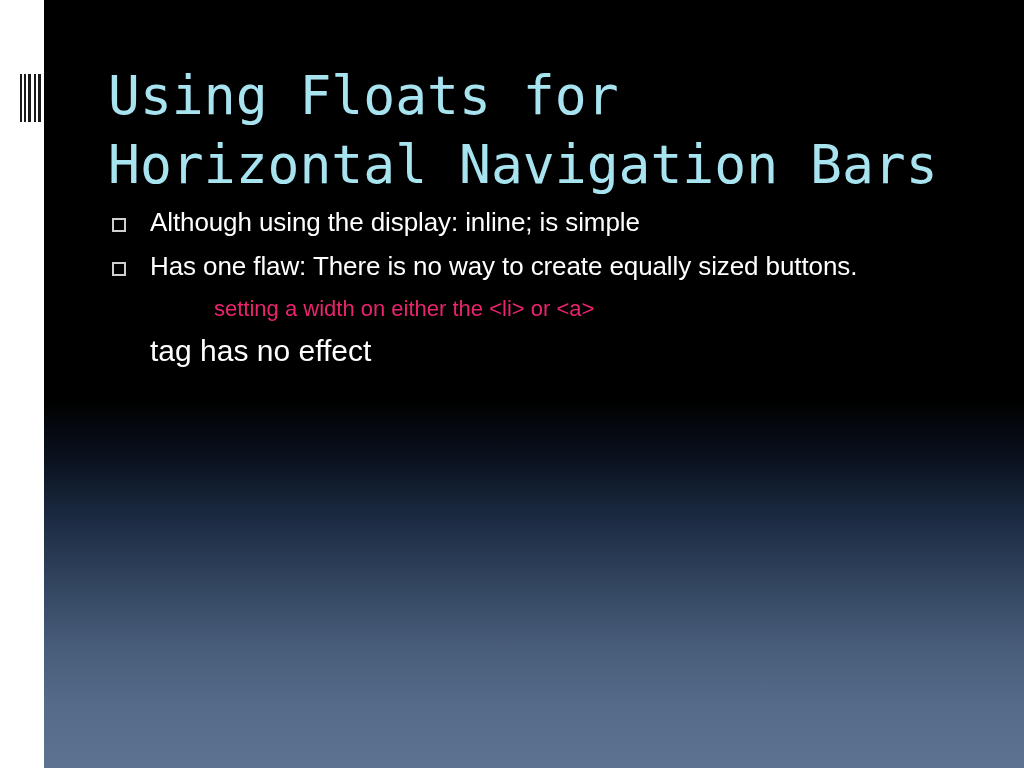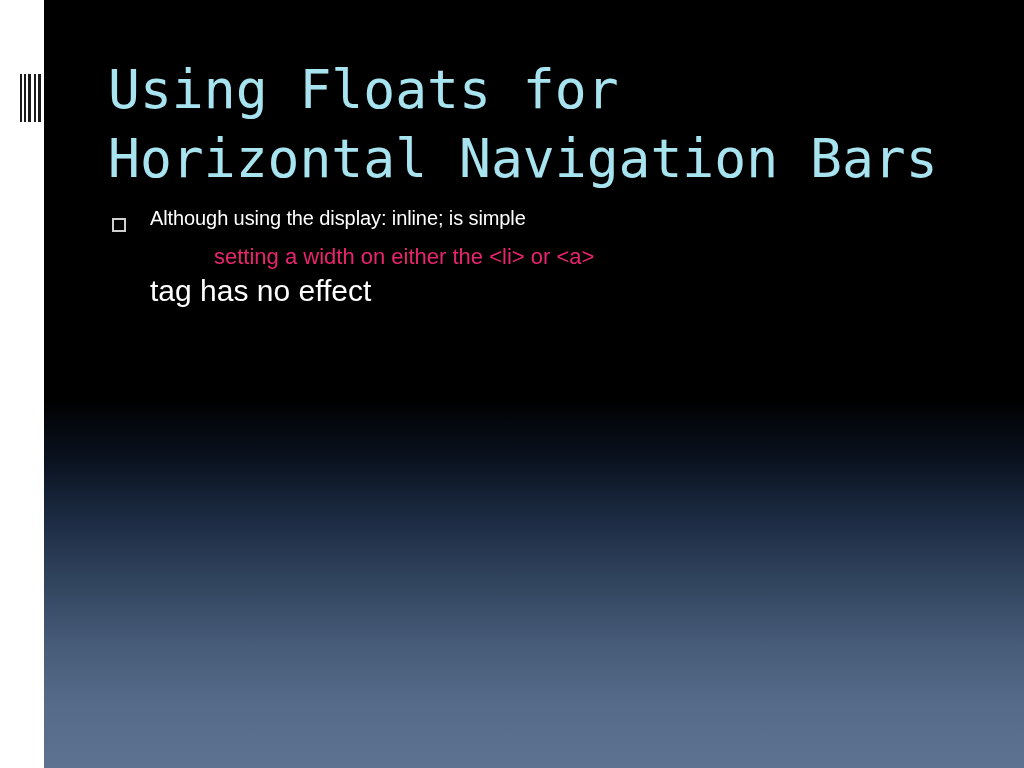--- a/index.html
+++ b/index.html
@@ -83,21 +83,21 @@
   }
   .db-dark   { top: 0;   height: 28px; background: #2b2b2b; }
   .db-gold   { top: 32px; height: 22px; background: #f0c020; }
   .db-pink   { top: 60px; height: 192px; background: #e0146e; }
   .db-thin   { left: 11px; top: 0; width: 3px; height: 252px; background: #ffffff; }
 
   
   .title {
     position: absolute;
     left: 108px;
-    top: 56px;
+    top: 62px;
     width: 860px;
     color: #a8e4f0;
     font-family: "DejaVu Sans Mono", monospace;
     font-size: 53px;
     line-height: 1.30;
     letter-spacing: 0px;
     font-weight: 400;
     white-space: pre-line;
   }
 
@@ -120,21 +120,21 @@
     height: 14px;
     margin-top: 13px;
     margin-right: 24px;
     border: 2px solid #cfcfcf;
     box-sizing: border-box;
     background: transparent;
   }
   .bullet-text {
     flex: 1 1 auto;
     color: #ffffff;
-    font-size: 20px;
+    font-size: 26px;
     line-height: 1.32;
     letter-spacing: -0.1px;
   }
 
   
   .sub-row {
     margin: 4px 0 14px 0;
     padding-left: 38px;
   }
   .sub-line1 {
@@ -142,20 +142,21 @@
     font-size: 22px;
     line-height: 1.32;
     padding-left: 64px;
     display: block;
   }
   .sub-line2 {
     color: #ffffff;
     font-size: 30px;
     line-height: 1.32;
     display: block;
+    margin-top: 8px;
   }
 </style>
 </head>
 <body>
 
 <div class="slide">
 
   <div class="canvas"></div>
   <div class="left-strip"></div>
 
@@ -176,20 +177,24 @@
 
   <div class="title">Using Floats for Horizontal Navigation Bars</div>
 
   <div class="content">
 
     <div class="bullet-row">
       <div class="bullet-marker"></div>
       <div class="bullet-text">Although using the display: inline; is simple</div>
     </div>
 
+    <div class="bullet-row">
+      <div class="bullet-marker"></div>
+      <div class="bullet-text">Has one flaw:  There is no way to create equally sized buttons.</div>
+    </div>
 
     <div class="sub-row">
       <span class="sub-line1">setting a width on either the &lt;li&gt; or &lt;a&gt;</span>
       <span class="sub-line2">tag has no effect</span>
     </div>
 
 
   </div>
 </div>
 

